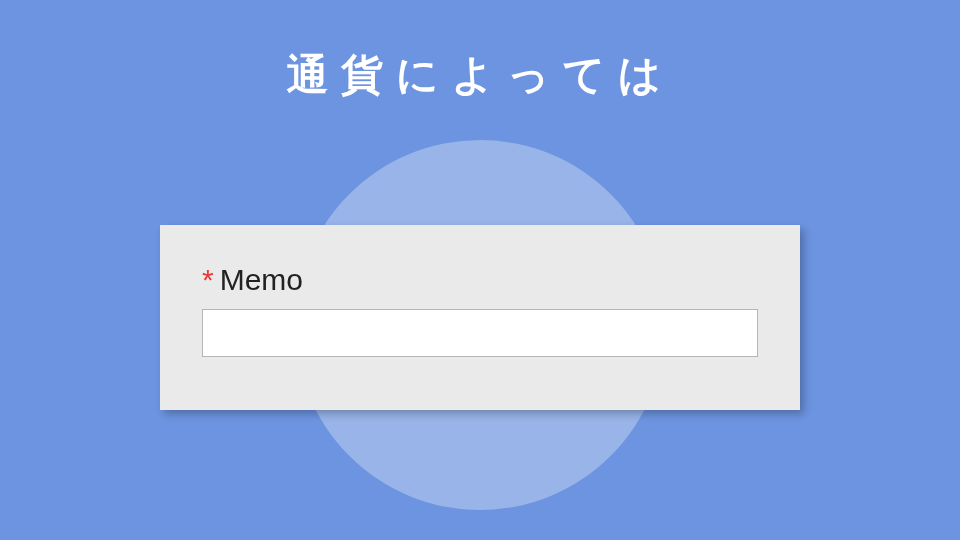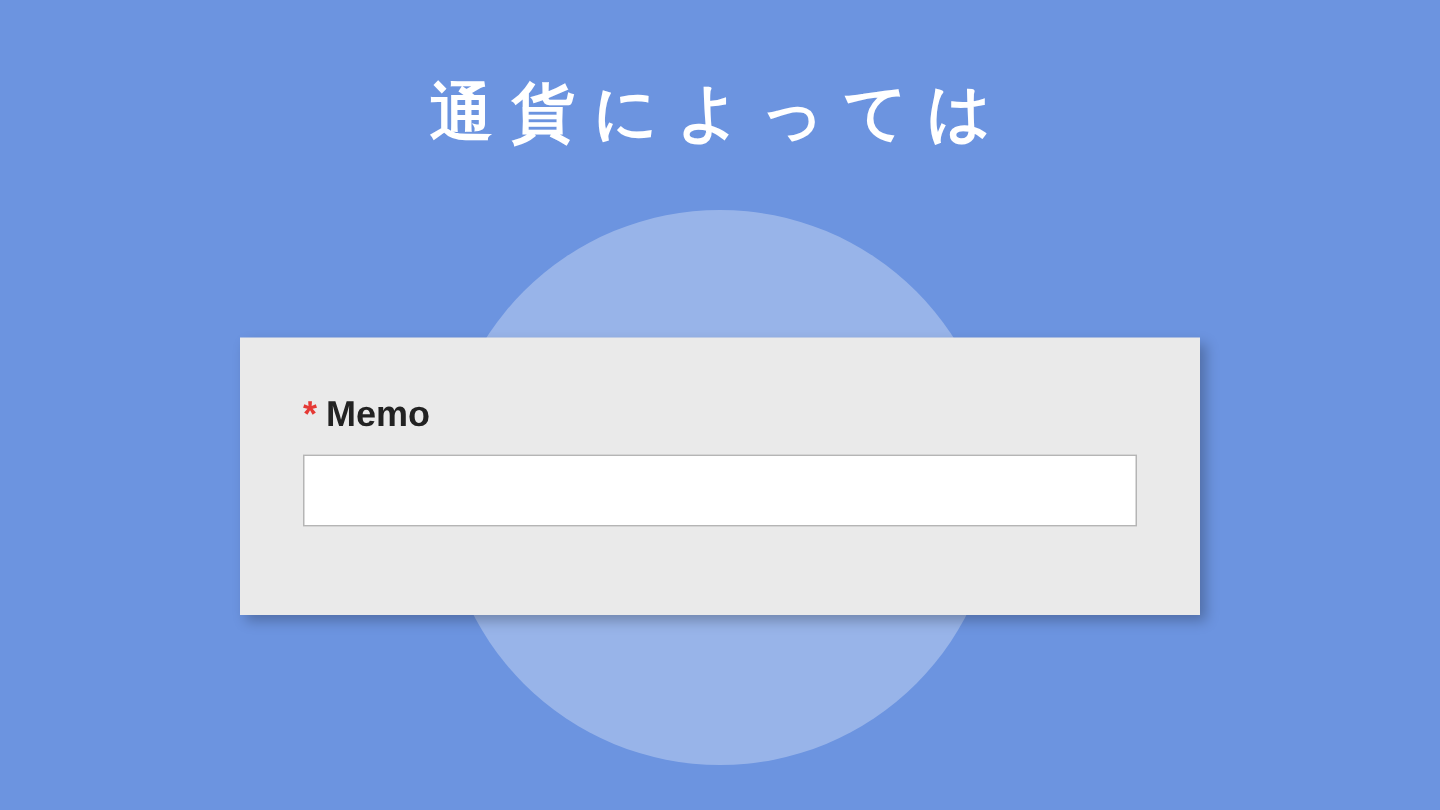--- a/index.html
+++ b/index.html
@@ -47,22 +47,22 @@
       transform: translateX(-50%);
       width: 640px;
       height: 185px;
       background-color: #eaeaea;
       box-shadow: 4px 4px 8px rgba(0, 0, 0, 0.25);
       padding: 38px 42px;
       z-index: 20;
     }
     
     .field-label {
-      font-size: 24px;
-      font-weight: 700;
+      font-size: 30px;
+      font-weight: 400;
       color: #222;
       margin-bottom: 12px;
       font-family: "Segoe UI", -apple-system, sans-serif;
     }
     
     .required-asterisk {
       color: #e53935;
       margin-right: 6px;
     }
     

